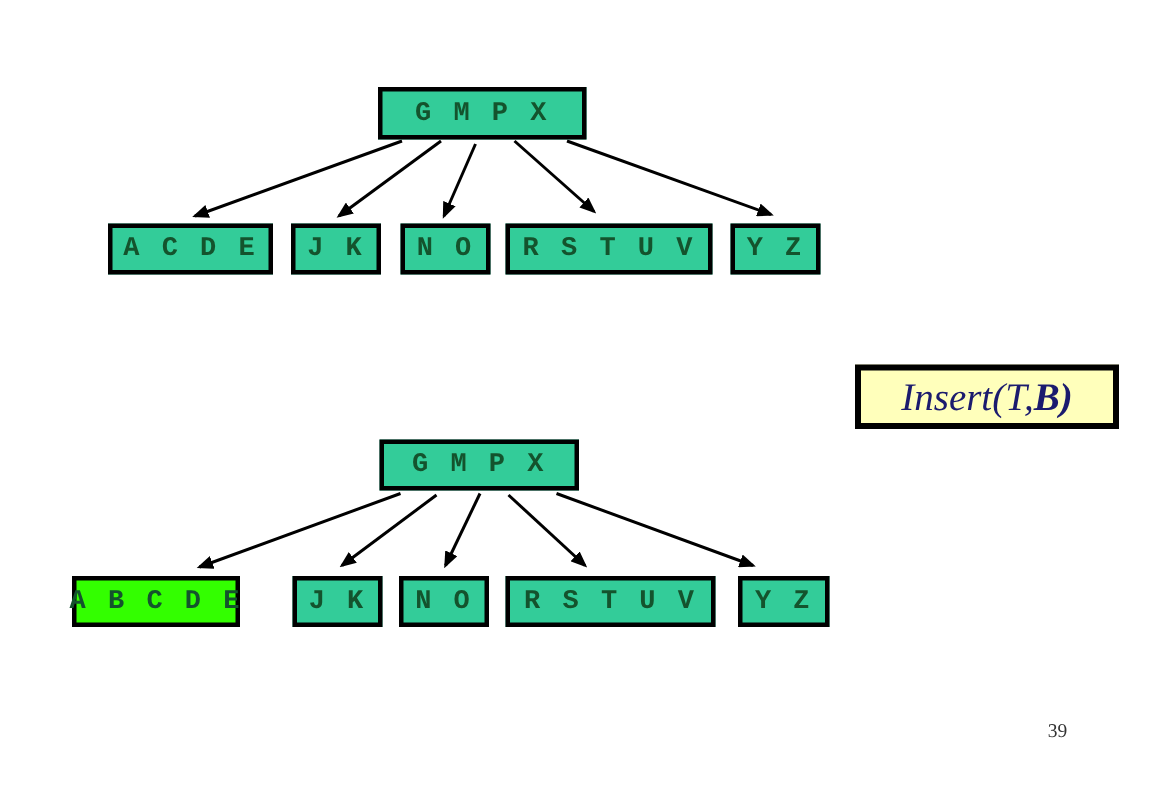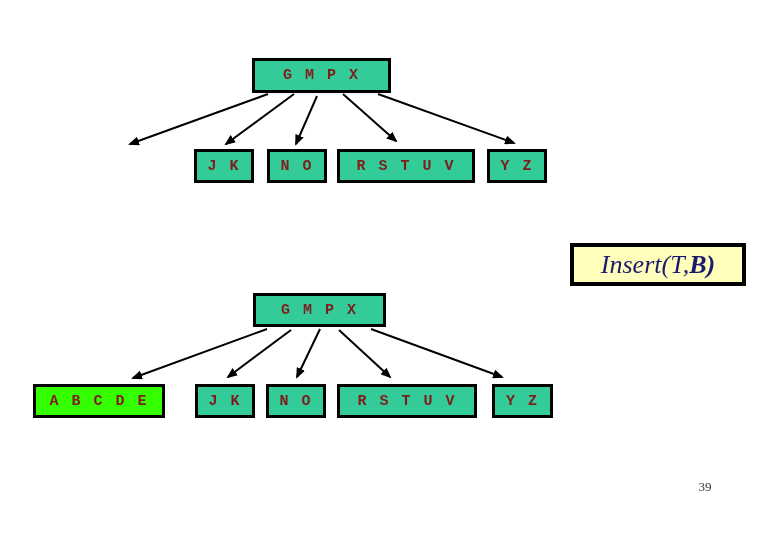--- a/index.html
+++ b/index.html
@@ -20,23 +20,23 @@
   .node {
     position: absolute;
     box-sizing: border-box;
     border: 3px solid #000000;
     background: var(--node-fill, #33CC99);
     display: flex;
     align-items: center;
     justify-content: center;
     font-family: "Liberation Mono", "DejaVu Sans Mono", monospace;
     font-weight: bold;
-    font-size: 15px;
+    font-size: 18px;
     letter-spacing: 2px;
-    color: #7f1d1d;
+    color: #14532d;
     white-space: nowrap;
   }
   .node.highlight {
     background: var(--highlight-fill, #33FF00);
   }
   #insert-box {
     position: absolute;
     left: 570px; top: 243px;
     width: 176px; height: 43px;
     box-sizing: border-box;
@@ -86,33 +86,34 @@
       <line x1="267" y1="329" x2="133" y2="378" stroke="#000" stroke-width="2" marker-end="url(#arrowhead)"></line>
       <line x1="291" y1="330" x2="228" y2="377" stroke="#000" stroke-width="2" marker-end="url(#arrowhead)"></line>
       <line x1="320" y1="329" x2="297" y2="377" stroke="#000" stroke-width="2" marker-end="url(#arrowhead)"></line>
       <line x1="339" y1="330" x2="390" y2="377" stroke="#000" stroke-width="2" marker-end="url(#arrowhead)"></line>
       <line x1="371" y1="329" x2="502" y2="377" stroke="#000" stroke-width="2" marker-end="url(#arrowhead)"></line>
     </g>
   </svg>
 
   <div class="node" style="left:252px; top:58px; width:139px; height:35px;">G M P X</div>
 
+  <div class="node" style="left:72px; top:149px; width:110px; height:34px;">A C D E</div>
   <div class="node" style="left:194px; top:149px; width:60px; height:34px;">J K</div>
   <div class="node" style="left:267px; top:149px; width:60px; height:34px;">N O</div>
   <div class="node" style="left:337px; top:149px; width:138px; height:34px;">R S T U V</div>
   <div class="node" style="left:487px; top:149px; width:60px; height:34px;">Y Z</div>
 
   <div id="insert-box">
     <span>Insert(T,</span>
       <span class="bold-part">B)</span>
   </div>
 
   <div class="node" style="left:253px; top:293px; width:133px; height:34px;">G M P X</div>
 
-  <div class="node highlight" style="left:33px; top:384px; width:132px; height:34px;">A B C D E</div>
+  <div class="node highlight" style="left:48px; top:384px; width:112px; height:34px;">A B C D E</div>
   <div class="node" style="left:195px; top:384px; width:60px; height:34px;">J K</div>
   <div class="node" style="left:266px; top:384px; width:60px; height:34px;">N O</div>
   <div class="node" style="left:337px; top:384px; width:140px; height:34px;">R S T U V</div>
   <div class="node" style="left:492px; top:384px; width:61px; height:34px;">Y Z</div>
 
   <div id="page-number">39</div>
 
 </div>
 
 </body></html>

